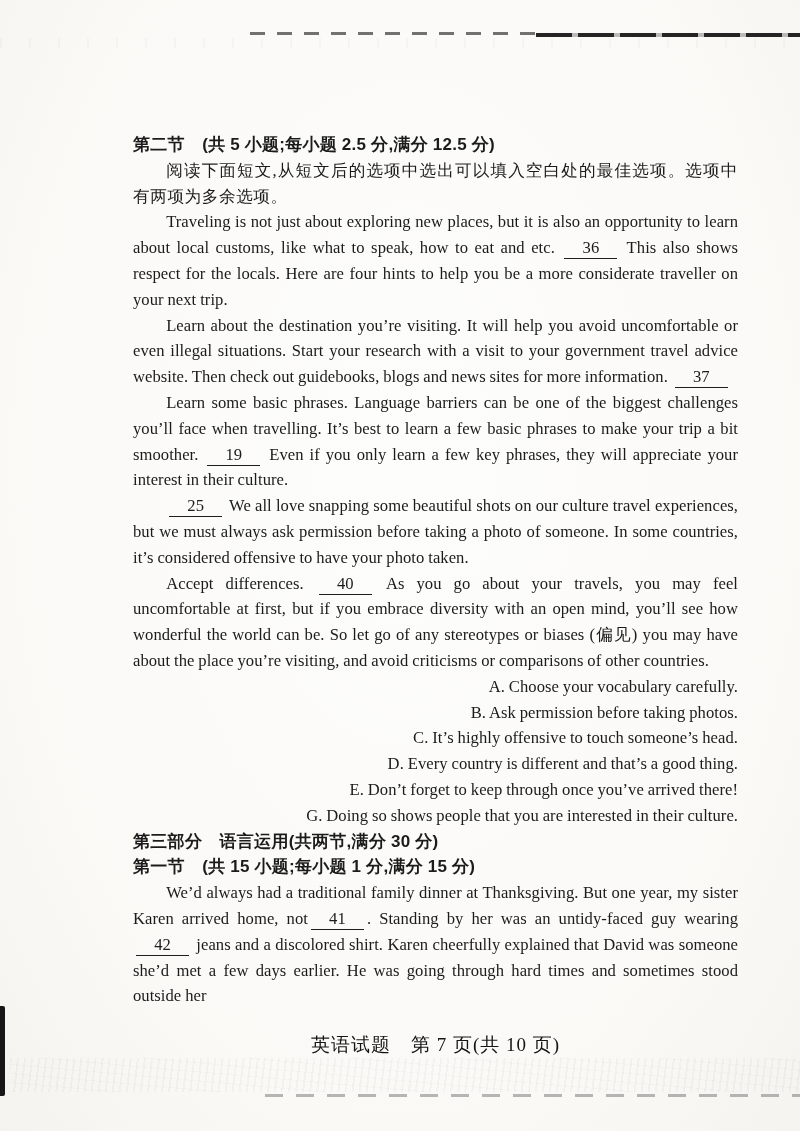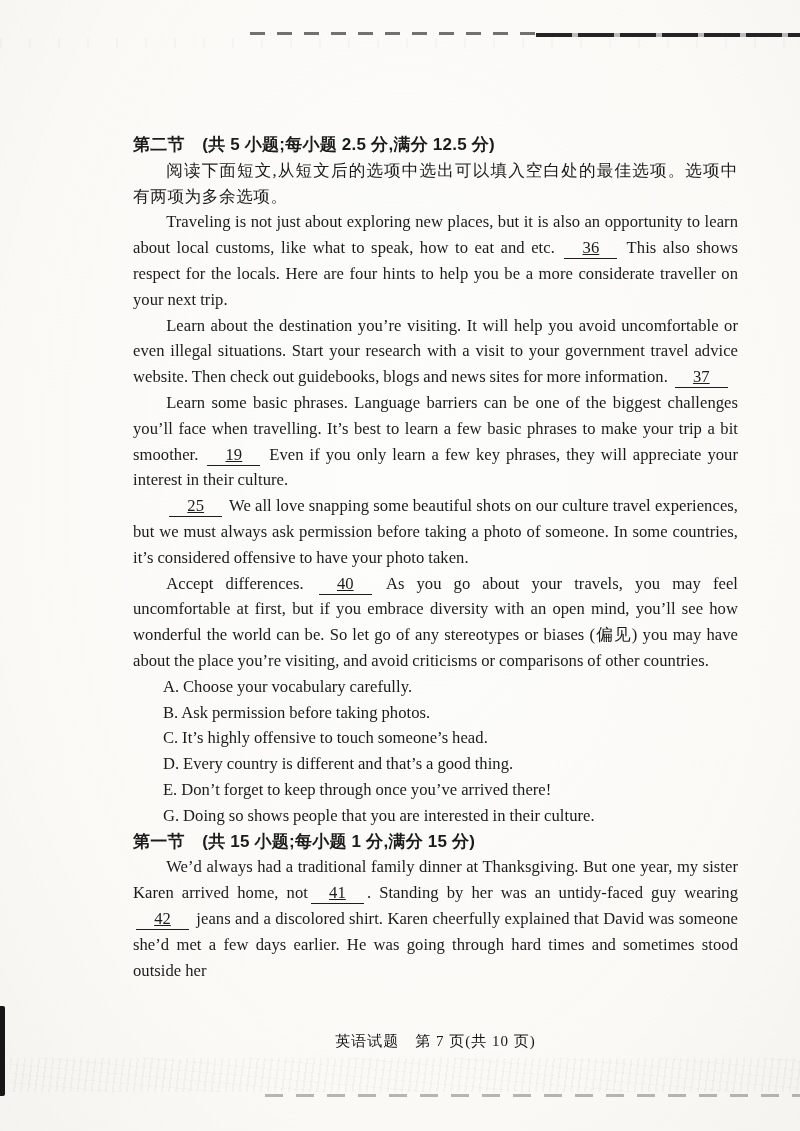--- a/index.html
+++ b/index.html
@@ -35,31 +35,30 @@
     position:absolute;left:133px;top:132px;width:605px;
     font-size:16.6px;line-height:25.8px;
     letter-spacing:.05px;word-spacing:-.3px;
     text-align:justify;
   }
   .content p,.content h2{margin:0;padding:0;font-size:inherit;}
   h2.cnhead{font-weight:700;text-align:left;
     font-family:"Liberation Sans","DejaVu Sans",sans-serif;font-size:17px;letter-spacing:.3px;}
   .indent{text-indent:2em;}
   .cn{letter-spacing:.6px;}
-  .opt{text-indent:1.8em;text-align:left;}
+  .opt{text-indent:1.8em;text-align:right;}
   .blank{
     display:inline-block;min-width:47px;text-align:center;
     border-bottom:1.4px solid #1e1e1e;
     line-height:18px;padding:0 3px 1px 3px;margin:0 3px;
     text-indent:0;
-    text-decoration:underline;
   }
   .footer{
     position:absolute;left:133px;top:1032px;width:605px;
-    text-align:center;font-size:15px;letter-spacing:1px;color:#151515;
+    text-align:center;font-size:19px;letter-spacing:1px;color:#151515;
     font-family:"Liberation Serif","DejaVu Serif",serif;
   }
 </style>
 </head>
 <body>
 
 <div class="scan">
 
   <div class="art top-dash-a"></div>
   <div class="art top-dash-b"></div>
@@ -83,20 +82,21 @@
 
     <div>
       <p class="opt">A. Choose your vocabulary carefully.</p>
       <p class="opt">B. Ask permission before taking photos.</p>
       <p class="opt">C. It’s highly offensive to touch someone’s head.</p>
       <p class="opt">D. Every country is different and that’s a good thing.</p>
       <p class="opt">E. Don’t forget to keep through once you’ve arrived there!</p>
       <p class="opt">G. Doing so shows people that you are interested in their culture.</p>
     </div>
 
+    <h2 class="cnhead">第三部分　语言运用(共两节,满分 30 分)</h2>
     <h2 class="cnhead">第一节　(共 15 小题;每小题 1 分,满分 15 分)</h2>
 
 
     <p class="indent">We’d always had a traditional family dinner at Thanksgiving. But one year, my sister Karen arrived home, not<span class="blank">41</span>. Standing by her was an untidy-faced guy wearing <span class="blank">42</span> jeans and a discolored shirt. Karen cheerfully explained that David was someone she’d met a few days earlier. He was going through hard times and sometimes stood outside her</p>
 
   </div>
 
   <div class="footer">英语试题　第 7 页(共 10 页)</div>
 
 </div>

